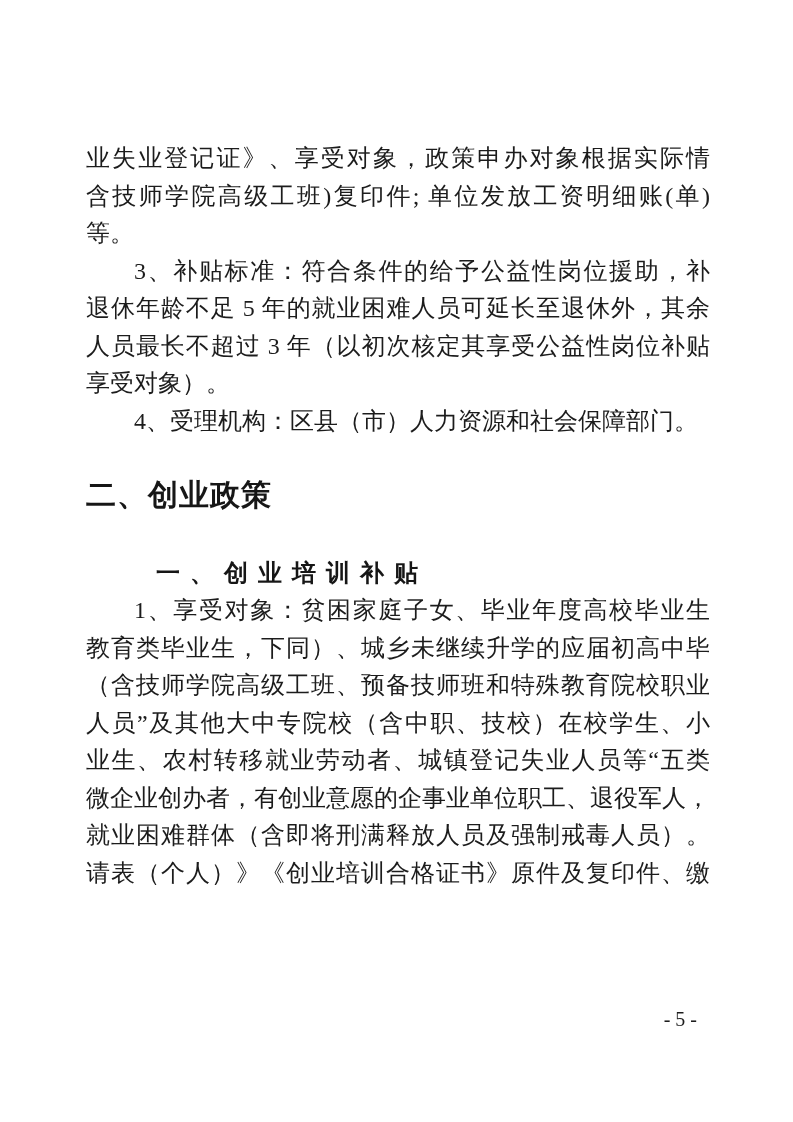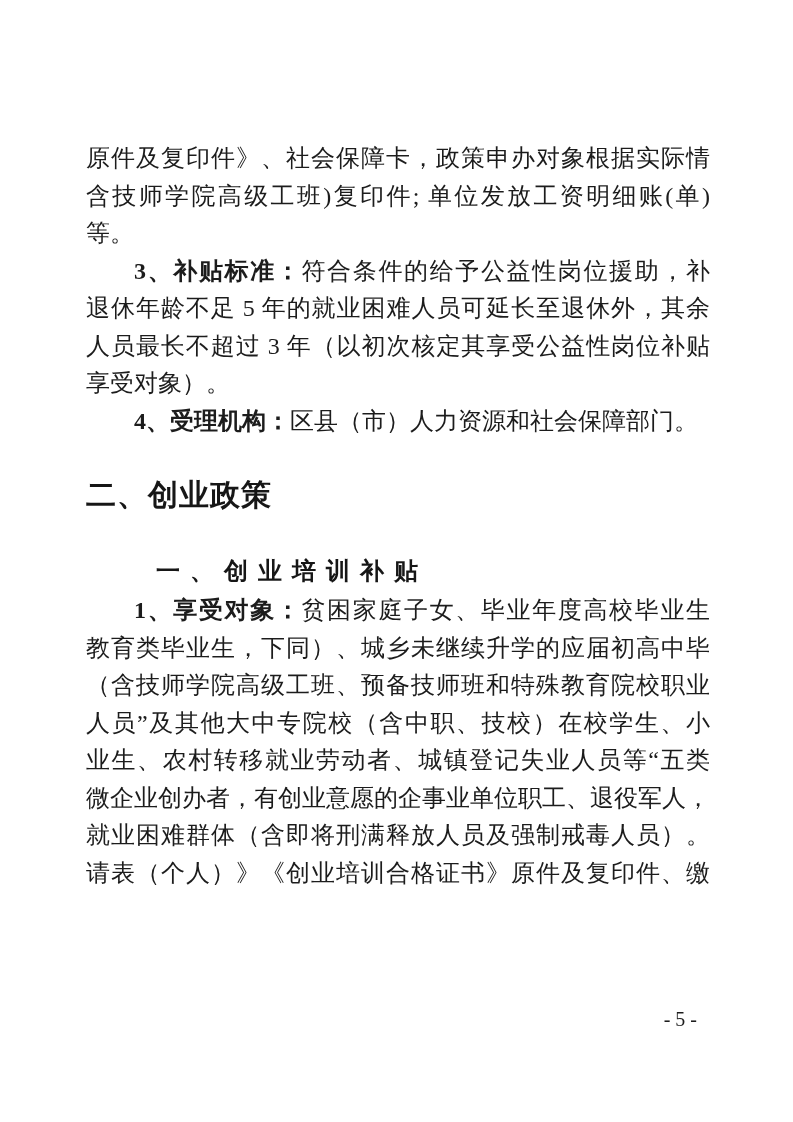--- a/index.html
+++ b/index.html
@@ -34,34 +34,34 @@
   }
   .just {
     white-space: normal;
     text-align: justify;
     text-align-last: justify;
   }
   .indent {
     text-indent: 48px;
   }
   .lbl {
-    font-weight: 700;
+    font-weight: 400;
   }
   .section-title {
     margin: 34px 0 0 0;
     font-family: "Liberation Sans", "DejaVu Sans", sans-serif;
     font-weight: 700;
     font-size: 30px;
     line-height: 42px;
     letter-spacing: 1px;
     color: #161616;
   }
   .subsection-title {
     margin: 38px 0 0 70px;
-    font-family: Liberation Mono, monospace;
+    font-family: Liberation Serif, serif;
     font-weight: 700;
     font-size: 24px;
     line-height: 38px;
     letter-spacing: 10px;
     color: #161616;
   }
   .page-number {
     position: absolute;
     top: 1008px;
     right: 96px;
@@ -71,21 +71,21 @@
     color: #1c1c1c;
   }
 </style>
 </head>
 <body>
 
 <div class="page">
   <div class="content">
 
     <p class="para">
-      <span class="ln just">原件及复印件》、社会保障卡，政策申办对象根据实际情</span>
+      <span class="ln just">业失业登记证》、享受对象，政策申办对象根据实际情</span>
       <span class="ln just">含技师学院高级工班)复印件; 单位发放工资明细账(单)</span>
       <span class="ln">等。</span>
     </p>
 
     <p class="para">
       <span class="ln just indent"><b class="lbl">3、补贴标准：</b><span>符合条件的给予公益性岗位援助，补</span></span>
       <span class="ln just">退休年龄不足 5 年的就业困难人员可延长至退休外，其余</span>
       <span class="ln just">人员最长不超过 3 年（以初次核定其享受公益性岗位补贴</span>
       <span class="ln">享受对象）。</span>
     </p>

